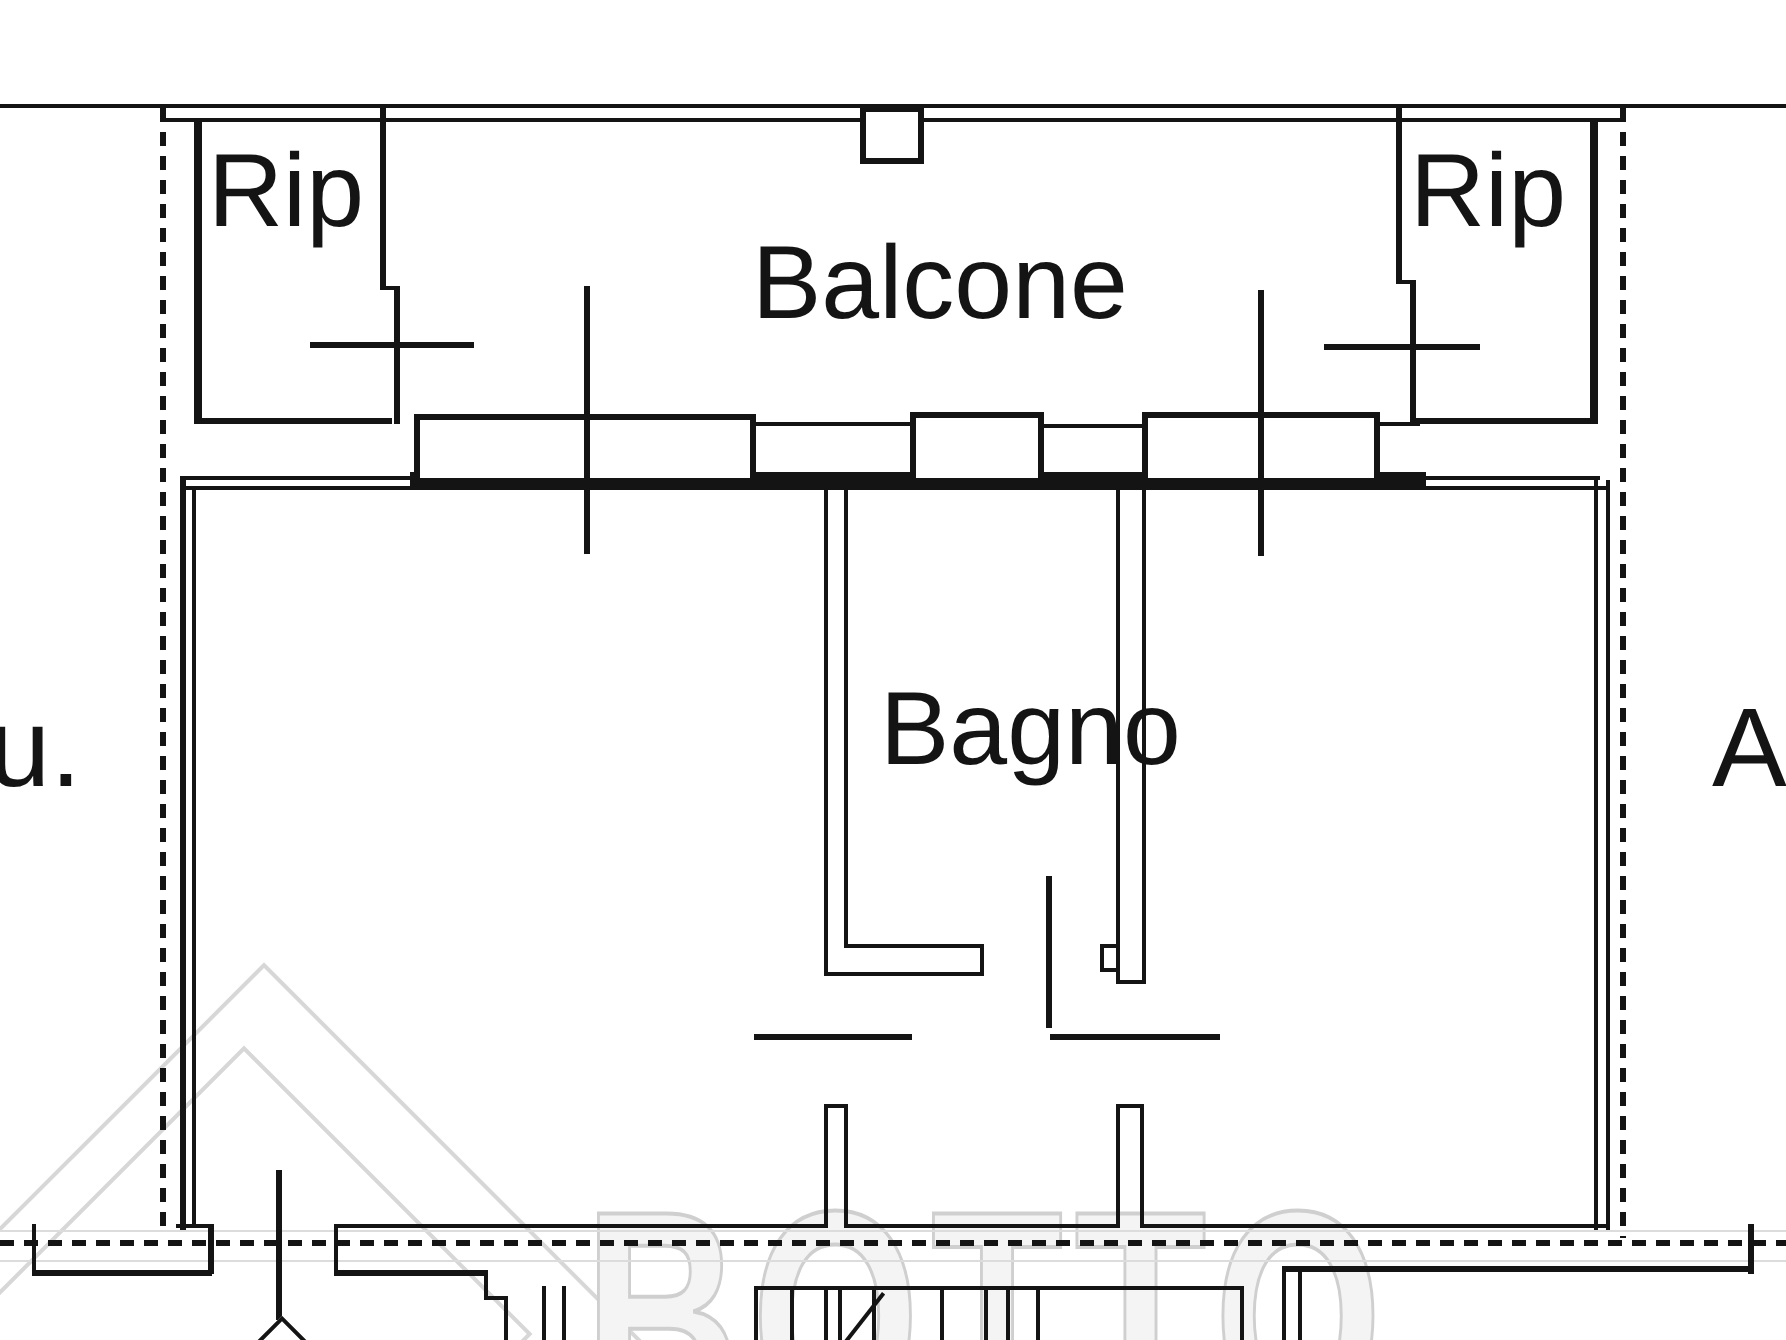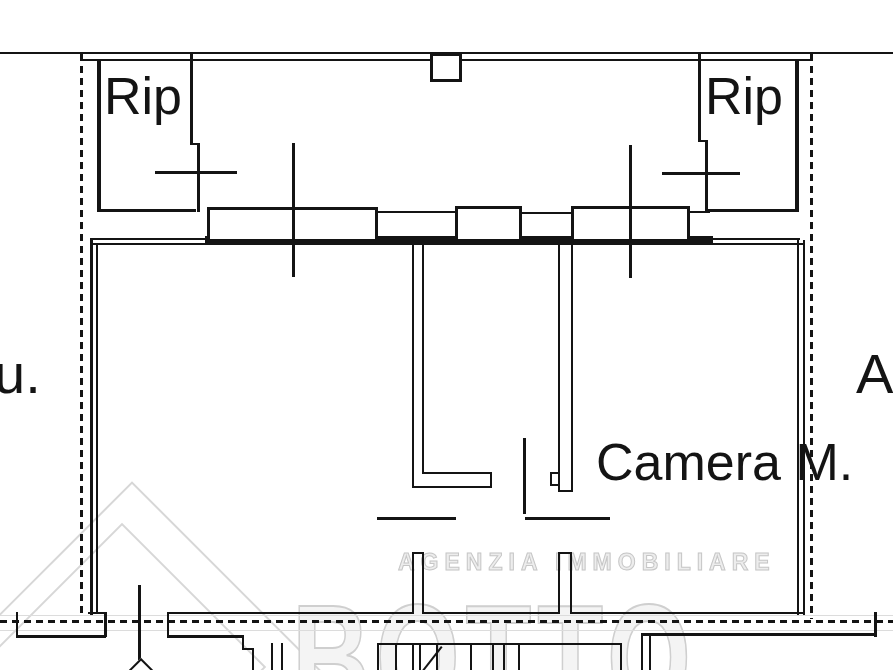--- a/index.html
+++ b/index.html
@@ -26,26 +26,26 @@
   #wm-name{left:292px;top:572px;font-size:150px;letter-spacing:8px;font-weight:bold;
     -webkit-text-stroke:2px #cfcfcf;color:#f4f4f4;transform:scaleX(.72);transform-origin:left top;}
 </style>
 </head>
 <body>
 
 <div id="plan">
 
   <div class="chev" style="left:-10px;top:540px;width:280px;height:280px;"></div>
   <div class="chev" style="left:20px;top:565px;width:200px;height:200px;"></div>
-  <div class="wm" id="wm-agency">AGENZIA IMMOBILIARE</div>
   <div class="wm" id="wm-name">BOTTO</div>
 
   <div class="lbl" style="left:104px;top:70px;">Rip</div>
+  <div class="lbl" style="left:376px;top:116px;">Balcone</div>
   <div class="lbl" style="left:705px;top:70px;">Rip</div>
-  <div class="lbl" style="left:596px;top:436px;">Camera M.</div>
+  <div class="lbl" style="left:440px;top:339px;">Bagno</div>
   <div class="lbl edge" style="left:-6px;top:346px;">u.</div>
   <div class="lbl edge" style="left:856px;top:346px;">A</div>
 <div class="ln" style="left: 0px; top: 52px; width: 893px; height: 2px;"></div>
     <div class="ln" style="left: 82px; top: 59px; width: 730px; height: 2px;"></div>
     <div class="box" style="left: 430px; top: 53px; width: 26px; height: 23px;"></div>
     <div class="dashv" style="left: 80px; top: 54px; width: 3px; height: 560px;"></div>
     <div class="dashv" style="left: 810px; top: 54px; width: 3px; height: 565px;"></div>
     <div class="dashh" style="left: 0px; top: 620px; width: 893px; height: 3px;"></div>
     <div class="gray" style="left: 0px; top: 615px; width: 893px; height: 1px;"></div>
     <div class="gray" style="left: 0px; top: 630px; width: 893px; height: 1px;"></div>

